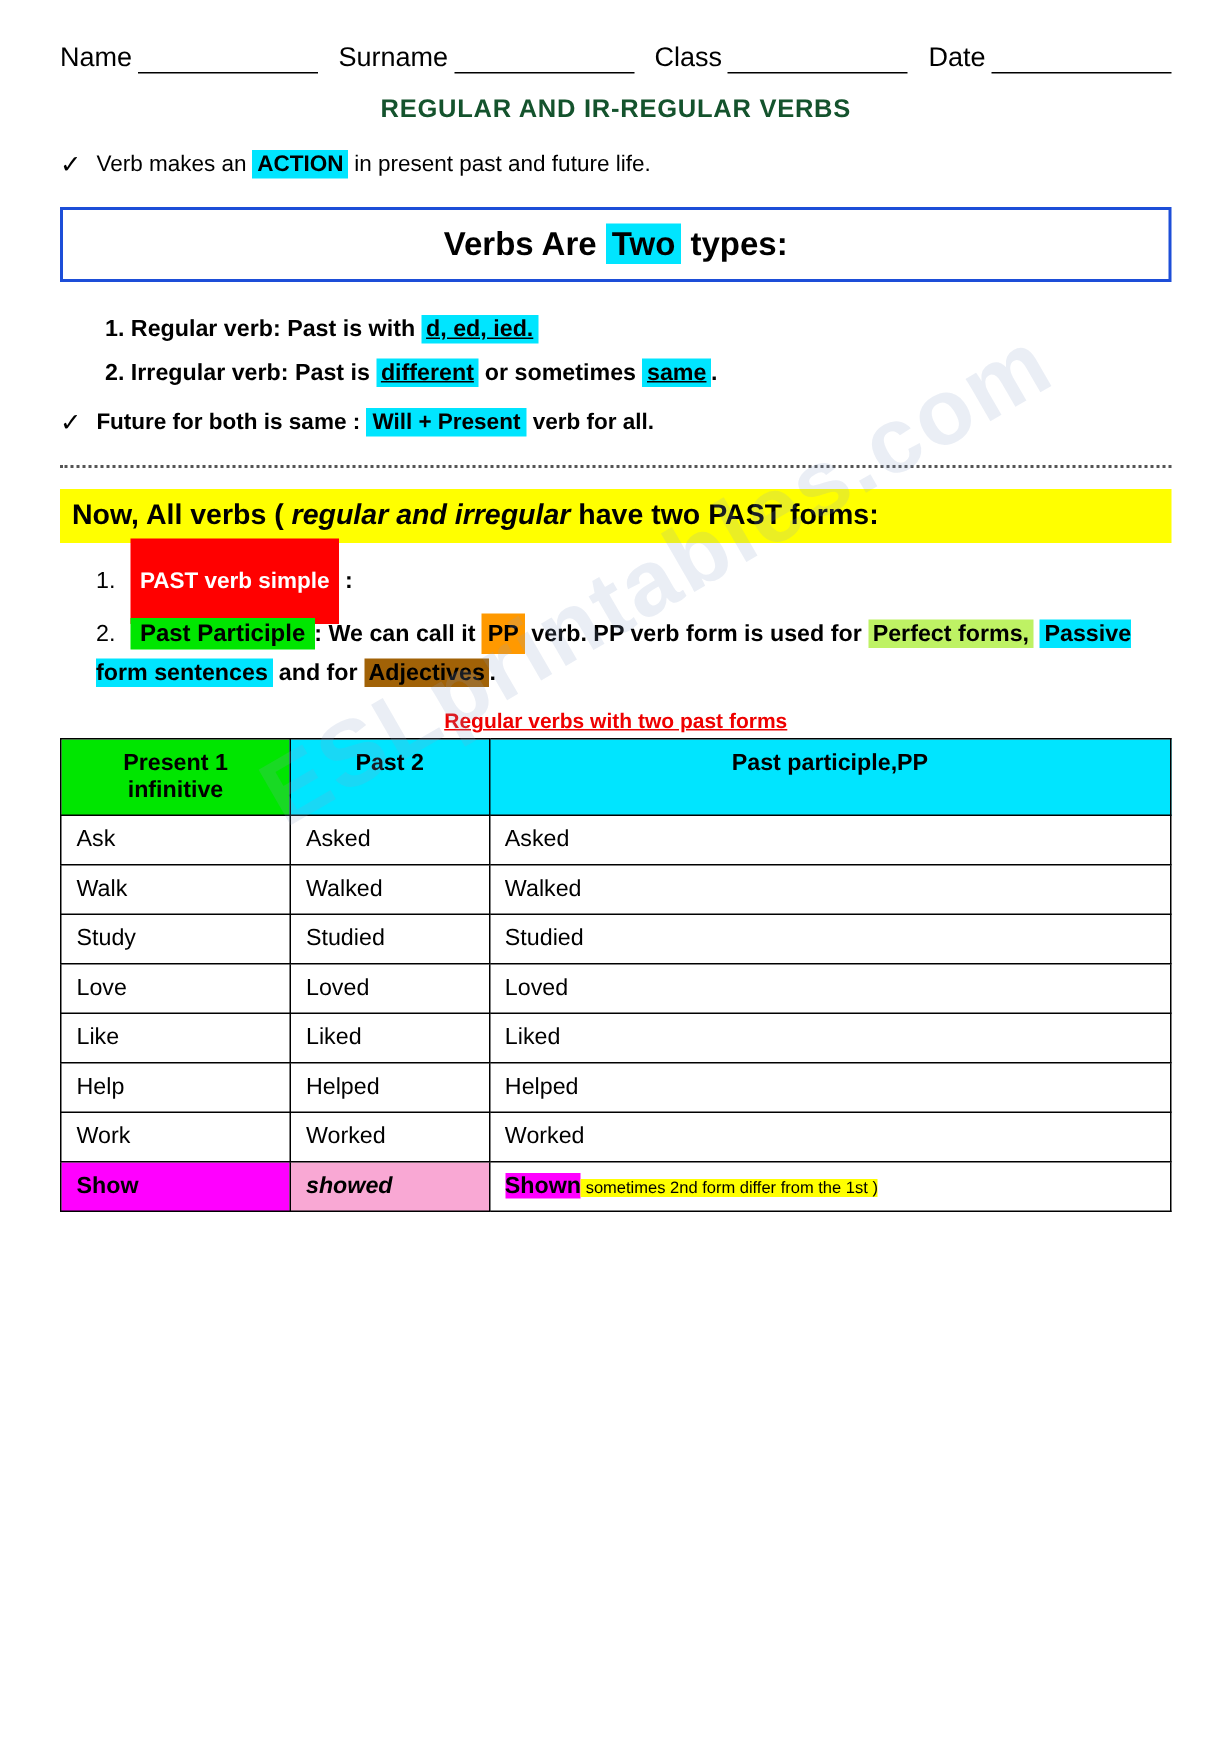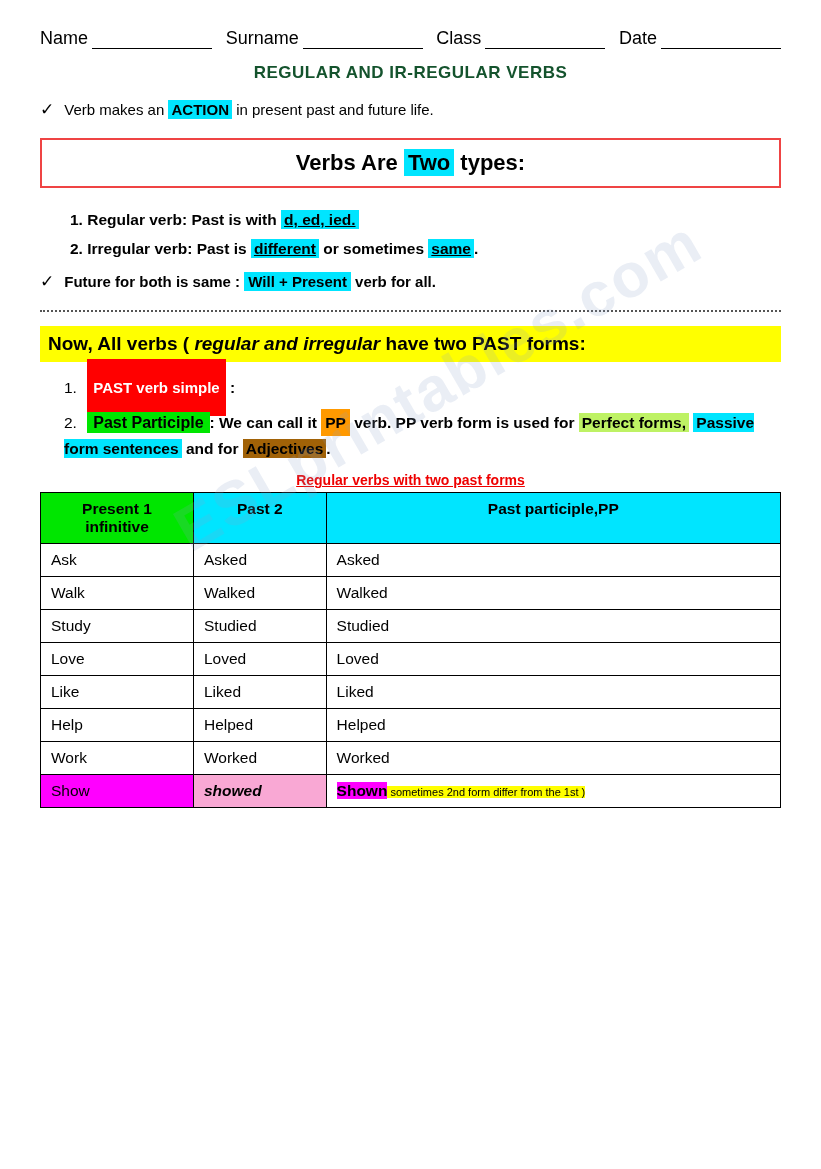--- a/index.html
+++ b/index.html
@@ -48,21 +48,21 @@
     .checkmark-line {
       display: flex;
       align-items: center;
       font-size: 15px;
       margin-bottom: 18px;
       gap: 6px;
     }
     .checkmark { font-size: 17px; margin-right: 4px; }
     .highlight-cyan { background: #00e5ff; padding: 1px 3px; }
     .verbs-types-box {
-      border: 2px solid #ef4444;
+      border: 2px solid #1d4ed8;
       text-align: center;
       padding: 10px 20px;
       font-size: 22px;
       font-weight: bold;
       margin-bottom: 20px;
     }
     .verbs-types-box .two { background: #00e5ff; padding: 1px 4px; }
     .numbered-list {
       margin-bottom: 10px;
       padding-left: 30px;
@@ -130,21 +130,21 @@
       font-size: 15.5px;
     }
     table th, table td {
       border: 1.5px solid #000;
       padding: 7px 10px;
       vertical-align: top;
     }
     .th-col1 { background: #00e600; font-weight: bold; }
     .th-col2 { background: #00e5ff; font-weight: bold; }
     .th-col3 { background: #00e5ff; font-weight: bold; }
-    .row-show-col1 { background: #ff00ff; font-weight: normal; }
+    .row-show-col1 { background: #ff00ff; font-weight: bold; }
     .row-show-col2 { background: #f9a8d4; font-weight: bold; font-style: italic; }
     .row-show-col3-shown { background: #ff00ff; font-weight: bold; }
     .row-show-col3-note { background: #ffff00; font-size: 11px; }
     .watermark {
       position: absolute;
       top: 350px;
       left: 140px;
       font-size: 62px;
       font-weight: bold;
       color: rgba(140,160,200,0.18);

